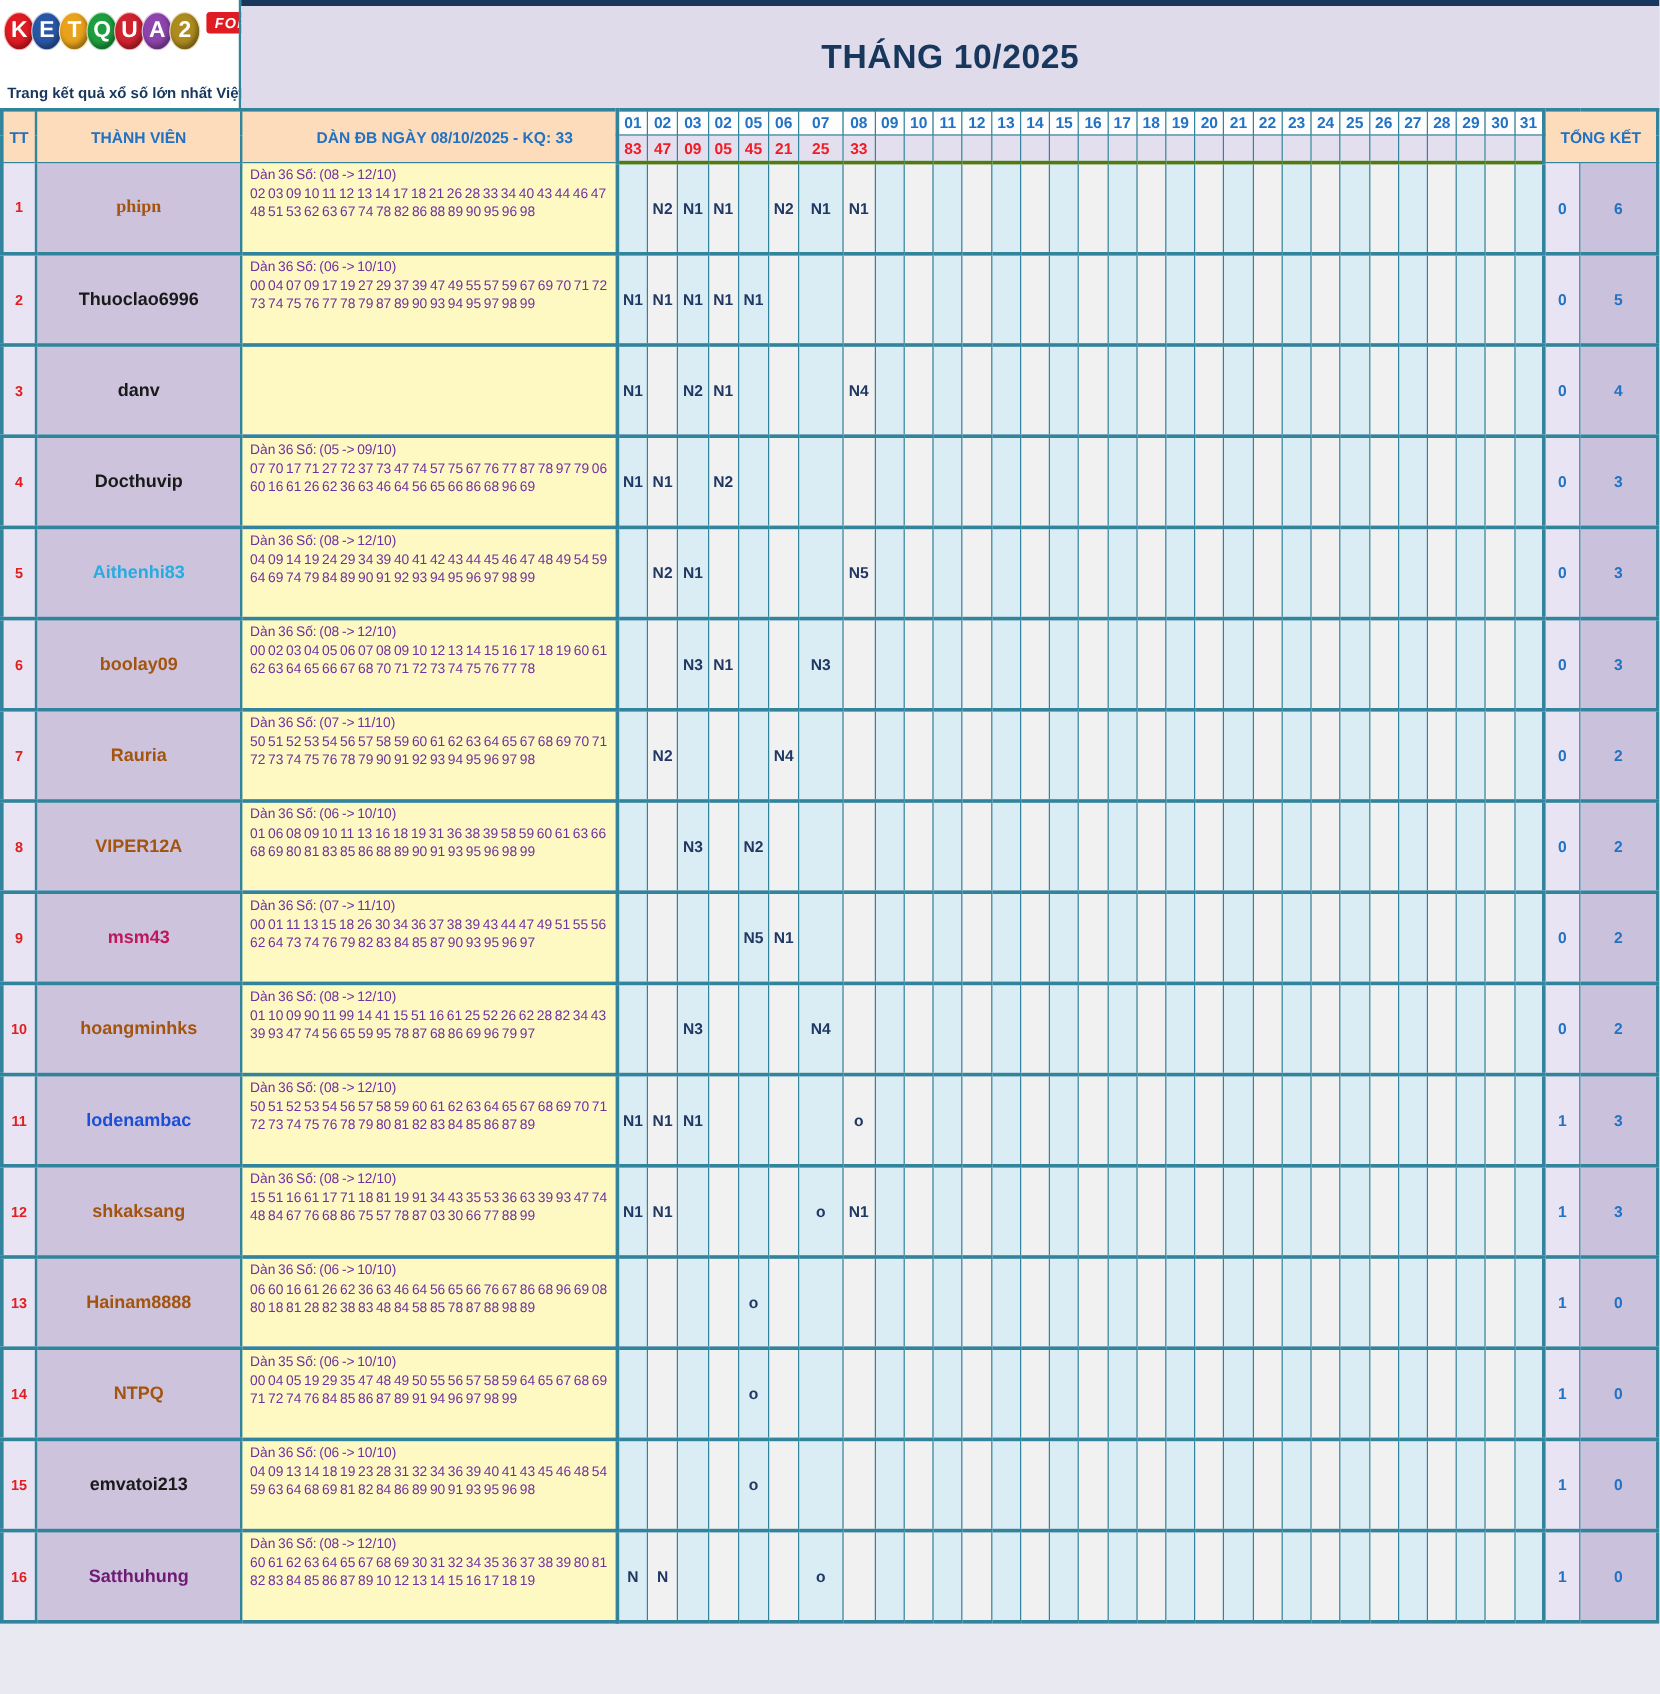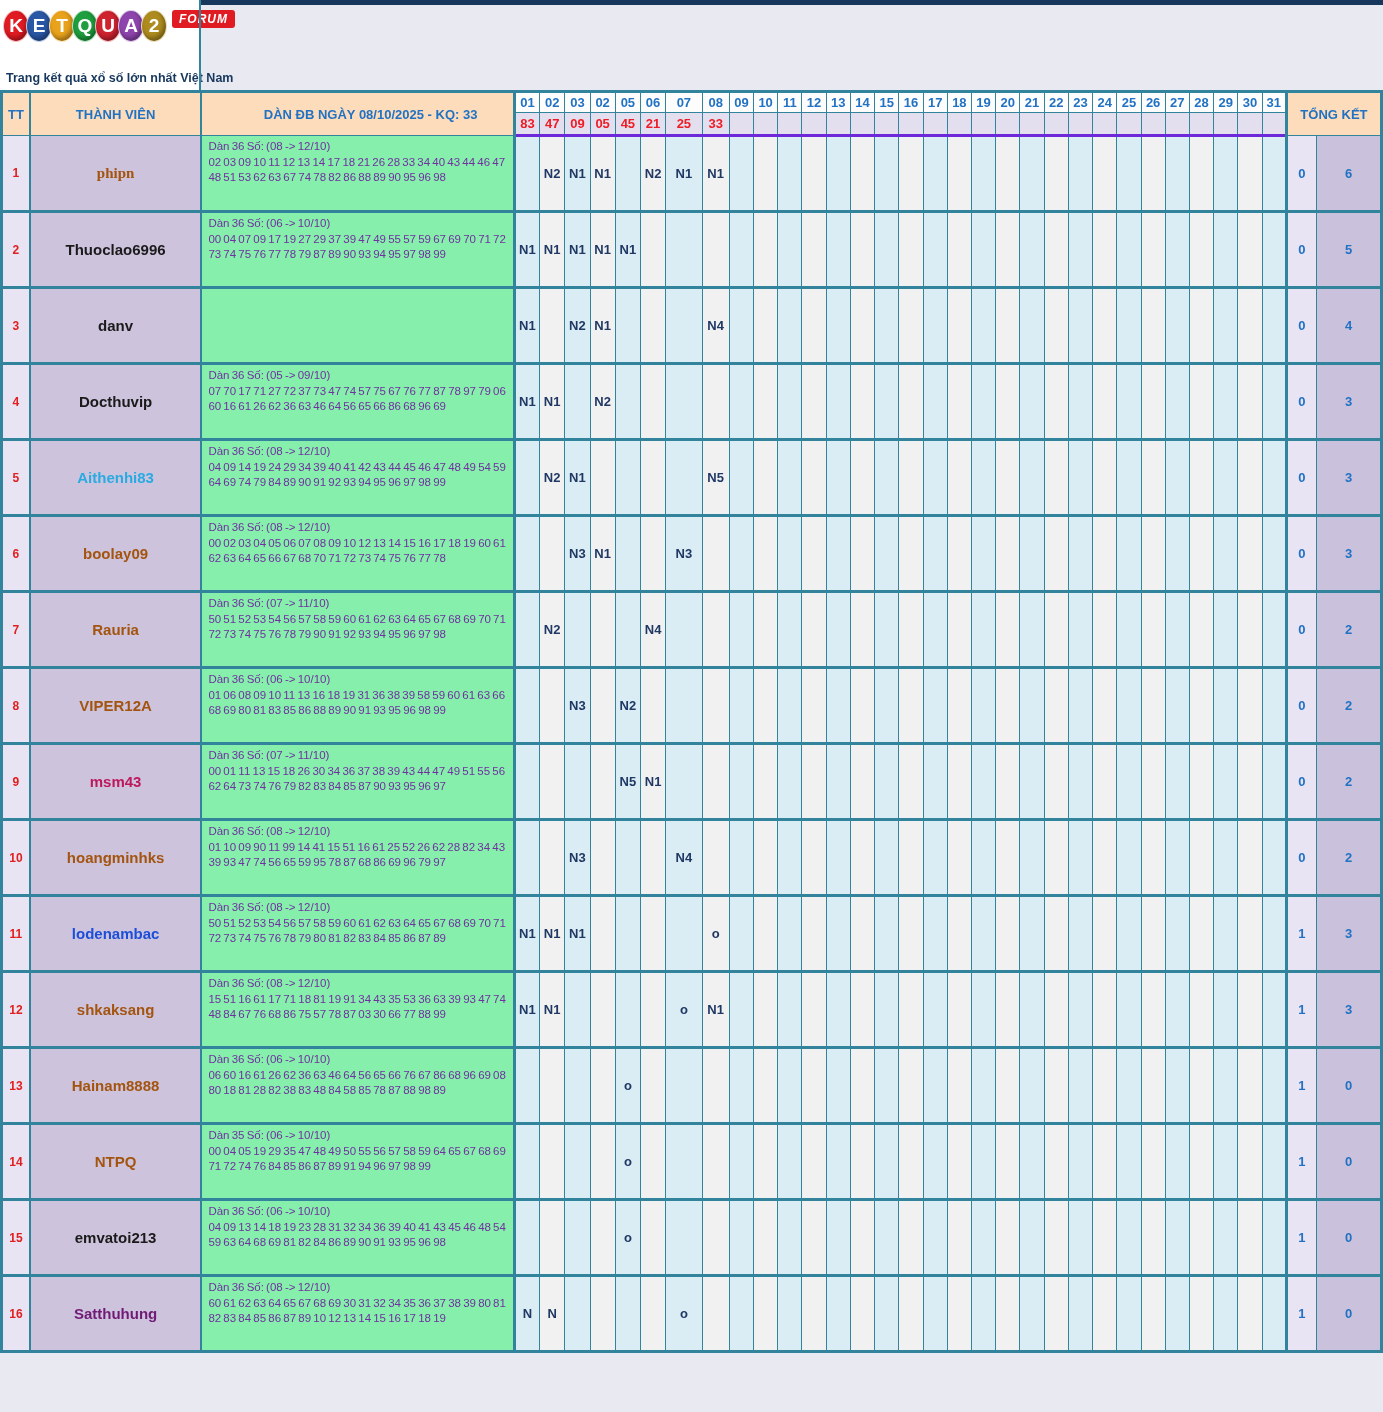--- a/index.html
+++ b/index.html
@@ -31,34 +31,34 @@
   th,td{border:1px solid #31849b;box-sizing:border-box;overflow:hidden;padding:0;}
   thead th,thead td{height:21px;}
   .hdr{background:#fcdcbb;color:#2272c3;font-weight:bold;font-size:13px;text-align:center;}
   .dayh{background:#fdfdfd;color:#2272c3;font-weight:bold;font-size:13px;text-align:center;}
   .dayv{background:#e3dfee;color:#ee1c25;font-weight:bold;font-size:13px;text-align:center;height:23px;}
   tbody td{height:76px;border-bottom:3px solid #31849b;}
   td.tt{background:#e9e4f3;color:#e02020;font-weight:bold;font-size:12px;text-align:center;
         border-right:2px solid #31849b;}
   td.member{background:#cdc3dd;font-weight:bold;font-size:15px;text-align:center;
             border-right:2px solid #31849b;}
-  td.dan{background:#86efac;color:#7030a0;font-size:11.5px;line-height:15.5px;vertical-align:top;
+  td.dan{background:#fef9c3;color:#7030a0;font-size:11.5px;line-height:15.5px;vertical-align:top;
          padding:3px 6px;border-right:3px solid #31849b;word-spacing:-1px;}
   td.dan .dan-title{display:block;}
   td.c-odd{background:#daecf4;}
   td.c-even{background:#f1f1f1;}
   td.daycell{color:#1f3864;font-weight:bold;font-size:13px;text-align:center;}
   td.tk1{background:#e9e4f3;color:#2272c3;font-weight:bold;font-size:13px;text-align:center;
          border-left:3px solid #31849b;}
   td.tk2{background:#cac1dc;color:#2272c3;font-weight:bold;font-size:13px;text-align:center;}
   th.hdr-tt{border-right:2px solid #31849b;}
   th.hdr-member{border-right:2px solid #31849b;}
   th.hdr-dan{border-right:3px solid #31849b;padding-left:26px;}
   th.hdr-total{border-left:3px solid #31849b;}
-  thead tr.valrow td{border-bottom:3px solid #6d28d9;text-align:center;}
+  thead tr.valrow td{border-bottom:3px solid #4d7c0f;text-align:center;}
 </style>
 </head>
 <body>
 
 <div class="page">
   <div class="topbar">
     <div class="logo-box">
       <div class="logo-row">
         <span class="logo-letters" id="logo-letters">
             <span class="logo-letter" style="background: rgb(224, 27, 34);">K</span>
@@ -68,20 +68,21 @@
             <span class="logo-letter" style="background: rgb(207, 35, 48);">U</span>
             <span class="logo-letter" style="background: rgb(142, 68, 173);">A</span>
             <span class="logo-letter" style="background: rgb(173, 139, 31);">2</span>
           </span>
         <span class="forum-badge">FORUM</span>
       </div>
       <div class="tagline">Trang kết quả xổ số lớn nhất Việt Nam</div>
     </div>
     <div class="title-area">
       <div class="navy-line"></div>
+      <div class="month">THÁNG 10/2025</div>
     </div>
   </div>
   <table id="stats-table">
       <colgroup>
         <col style="width: 28px;">
         <col style="width: 170px;">
         <col style="width: 310px;">
         <col style="width: 25px;">
         <col style="width: 25px;">
         <col style="width: 25px;">

